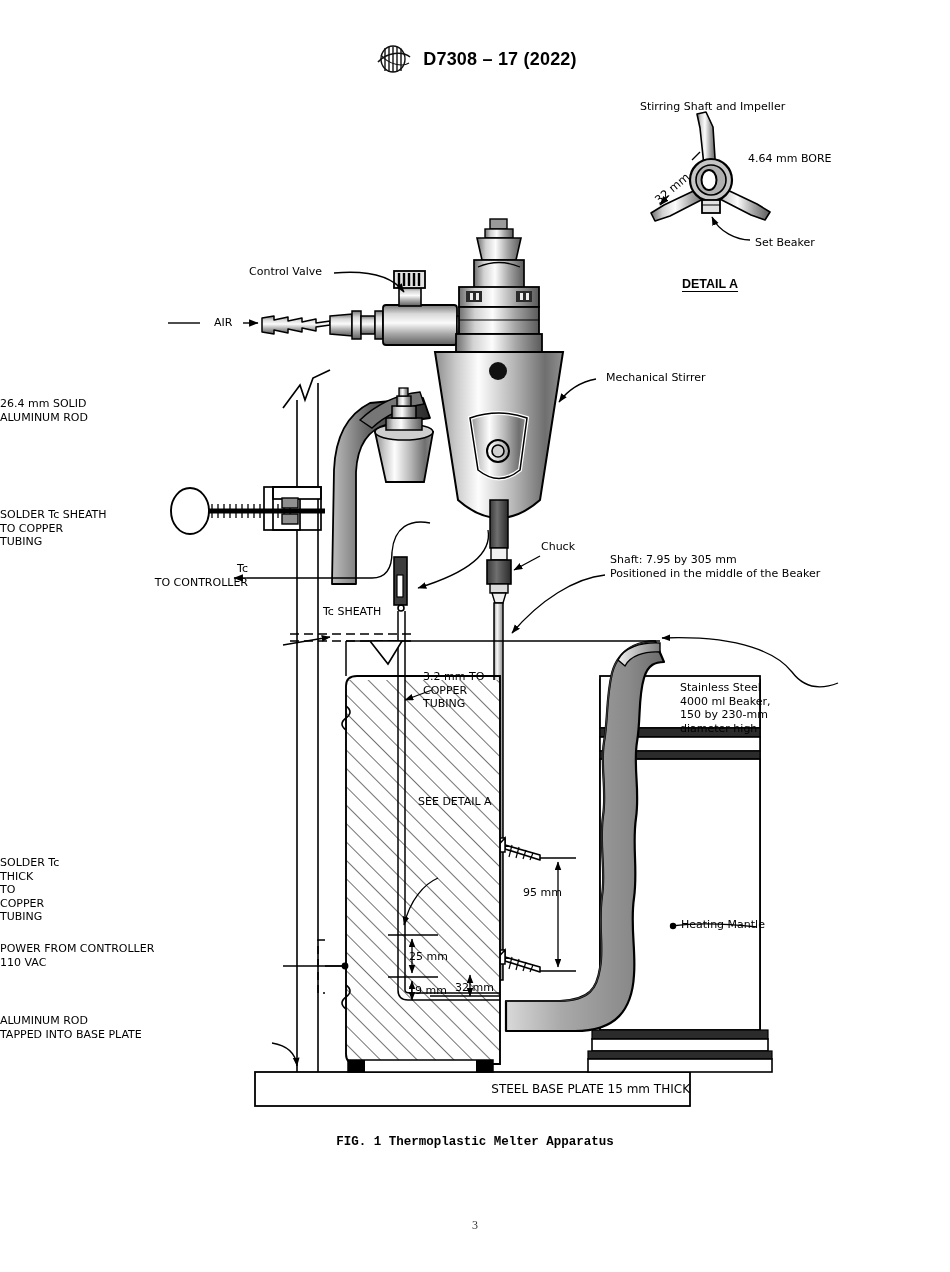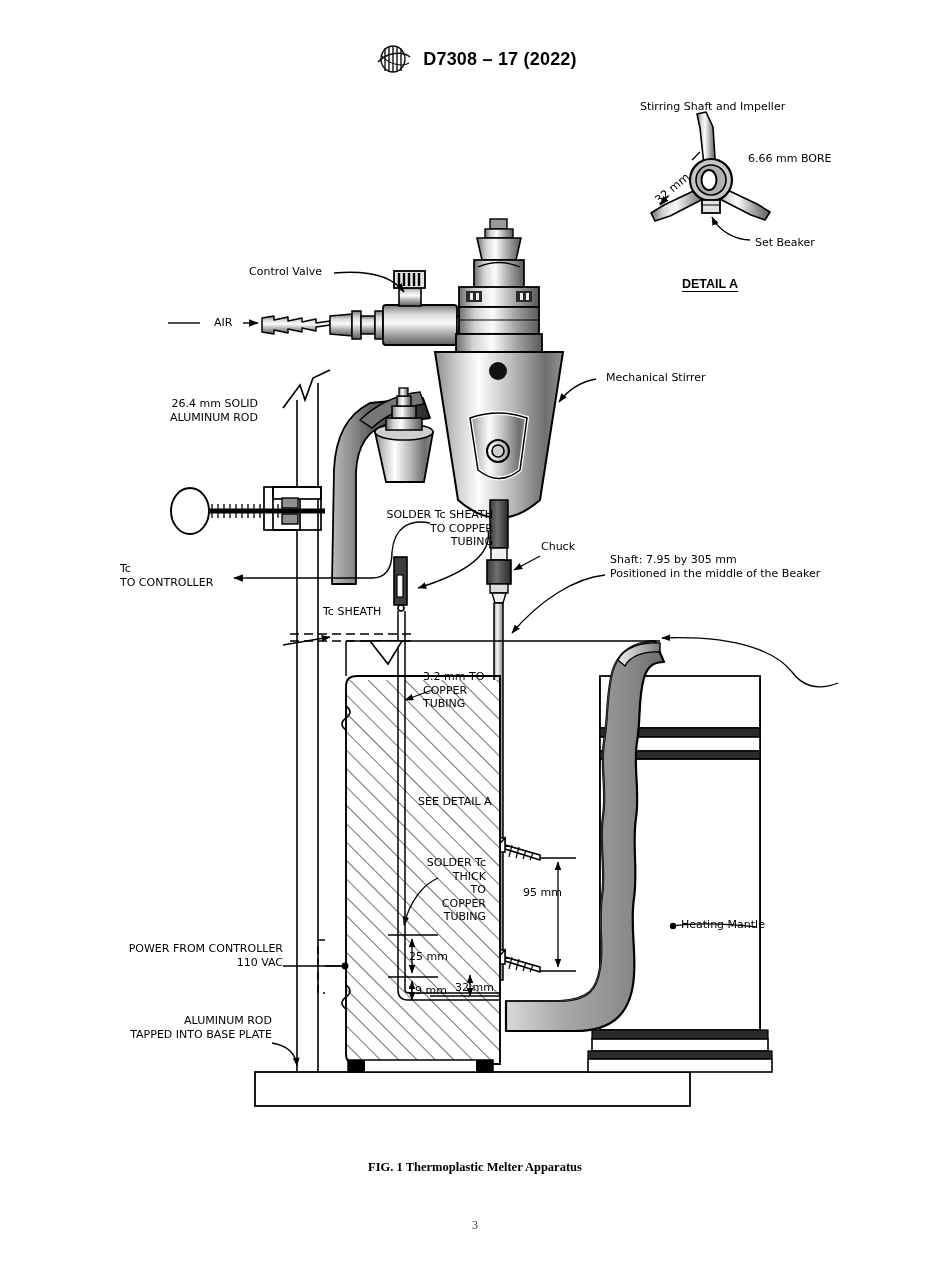--- a/index.html
+++ b/index.html
@@ -2,27 +2,27 @@
 <html><head>
 <meta charset="utf-8">
 <style>
   html,body{margin:0;padding:0;background:#fff;}
   body{width:950px;height:1272px;font-family:"DejaVu Sans",sans-serif;color:#000;position:relative;overflow:hidden;}
   .page{position:relative;width:820px;height:1272px;}
   svg{display:block;}
   .hdr{position:absolute;top:44px;left:0;width:950px;text-align:center;}
   .hdr-inner{display:inline-flex;align-items:center;gap:10px;}
   .hdr-title{font-family:"Liberation Sans",sans-serif;font-weight:bold;font-size:18px;letter-spacing:.2px;}
-  .caption{position:absolute;top:1160px;left:0;width:950px;text-align:center;
-           font-family:Liberation Serif, serif;font-weight:bold;font-size:12.5px;}
+  .caption{position:absolute;top:1135px;left:0;width:950px;text-align:center;
+           font-family:Liberation Mono, monospace;font-weight:bold;font-size:12.5px;}
   .pageno{position:absolute;top:1218px;left:0;width:950px;text-align:center;
           font-family:"Liberation Serif",serif;font-size:12px;color:#333;}
   .lbl{position:absolute;font-family:"DejaVu Sans",sans-serif;font-size:11px;line-height:13.5px;white-space:pre;}
-  .lbl.c{text-align:left;}
-  .lbl.r{text-align:right;}
+  .lbl.c{text-align:right;}
+  .lbl.r{}
   .detail-a{position:absolute;font-family:"Liberation Sans",sans-serif;font-weight:bold;font-size:12.5px;
             text-decoration:underline;text-underline-offset:3px;}
   .rot32{position:absolute;font-family:"DejaVu Sans",sans-serif;font-size:11.5px;
          transform:rotate(-40deg);transform-origin:left top;white-space:nowrap;}
 </style>
 </head>
 <body>
 
 <div class="page">
 
@@ -365,21 +365,21 @@
       <line x1="412" y1="939" x2="412" y2="973" marker-start="url(#arrB)" marker-end="url(#arrS)"></line>
 
       <line x1="412" y1="981" x2="412" y2="1000" marker-start="url(#arrB)" marker-end="url(#arrS)"></line>
 
       <line x1="470" y1="975" x2="470" y2="996" marker-start="url(#arrB)" marker-end="url(#arrS)"></line>
       <line x1="430" y1="996" x2="500" y2="996"></line>
     </g>
   </svg>
 
   <div class="lbl" style="top:100px;left:640px">Stirring Shaft and Impeller</div>
-  <div class="lbl" style="top:152px;left:748px">6.66 mm BORE</div>
+  <div class="lbl" style="top:152px;left:748px">4.64 mm BORE</div>
   <div class="rot32" style="top:196px;left:652px">32 mm</div>
   <div class="lbl" style="top:236px;left:755px">Set Beaker</div>
   <div class="detail-a" style="top:277px;left:682px">DETAIL A</div>
 
   <div class="lbl" style="top:265px;left:249px">Control Valve</div>
   <div class="lbl" style="top:316px;left:214px">AIR</div>
   <div class="lbl r" style="top:397px;left:0;width:258px">26.4 mm SOLID
 ALUMINUM ROD</div>
   <div class="lbl" style="top:371px;left:606px">Mechanical Stirrer</div>
   <div class="lbl r" style="top:508px;left:0;width:493px">SOLDER Tc SHEATH
@@ -387,31 +387,36 @@
 TUBING</div>
   <div class="lbl c" style="top:562px;left:120px;width:128px">Tc
 TO CONTROLLER</div>
   <div class="lbl" style="top:605px;left:323px">Tc SHEATH</div>
   <div class="lbl" style="top:540px;left:541px">Chuck</div>
   <div class="lbl" style="top:553px;left:610px">Shaft: 7.95 by 305 mm
 Positioned in the middle of the Beaker</div>
   <div class="lbl" style="top:670px;left:423px">3.2 mm TO
 COPPER
 TUBING</div>
+  <div class="lbl" style="top:681px;left:680px">Stainless Steel
+4000 ml Beaker,
+150 by 230-mm
+diameter high</div>
   <div class="lbl" style="top:795px;left:418px">SEE DETAIL A</div>
   <div class="lbl r" style="top:856px;left:0;width:486px">SOLDER Tc
 THICK
 TO
 COPPER
 TUBING</div>
   <div class="lbl" style="top:918px;left:681px">Heating Mantle</div>
   <div class="lbl r" style="top:942px;left:0;width:283px">POWER FROM CONTROLLER
 110 VAC</div>
   <div class="lbl r" style="top:1014px;left:0;width:272px">ALUMINUM ROD
 TAPPED INTO BASE PLATE</div>
+  <div class="lbl c" style="top:1083px;left:255px;width:435px;font-size:12px">STEEL BASE PLATE 15 mm THICK</div>
 
   <div class="lbl" style="top:886px;left:523px">95 mm</div>
   <div class="lbl" style="top:950px;left:409px">25 mm</div>
   <div class="lbl" style="top:984px;left:408px">19 mm</div>
   <div class="lbl" style="top:981px;left:455px">32 mm</div>
 
   <div class="caption">FIG. 1 Thermoplastic Melter Apparatus</div>
   <div class="pageno">3</div>
 </div>
 

